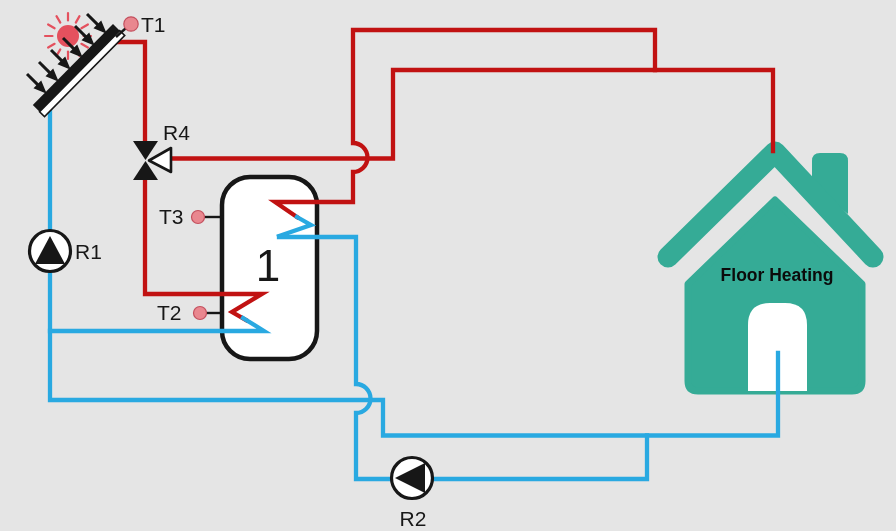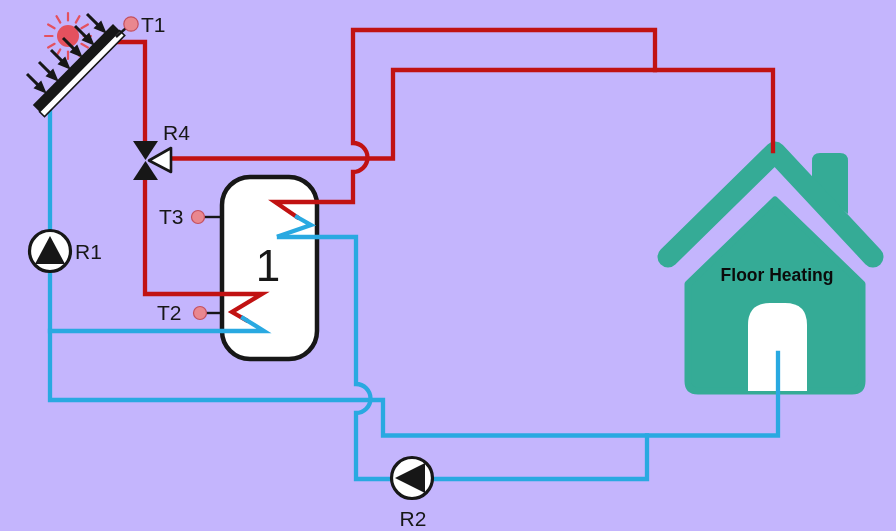--- a/index.html
+++ b/index.html
@@ -1,16 +1,16 @@
 <!DOCTYPE html>
 <html><head>
 <meta charset="utf-8">
 <style>
   html,body { margin:0; padding:0; background:#ffffff; }
-  .stage { position:relative; width:896px; height:531px; background:#c4b5fd; overflow:hidden;
+  .stage { position:relative; width:896px; height:531px; background:#e5e5e5; overflow:hidden;
            font-family:"Liberation Sans", sans-serif; }
   svg { position:absolute; left:0; top:0; display:block; }
   .pipe { fill:none; stroke-width:4.3; stroke-linecap:square; }
   .ink  { stroke:#171717; }
   .lbl  { fill:#171717; font-family:"Liberation Sans", sans-serif; font-size:21px; }
   .lbl-big { fill:#171717; font-family:"Liberation Sans", sans-serif; font-size:44px; }
   .lbl-house { fill:#0b0b0b; font-family:"Liberation Sans", sans-serif; font-size:17.5px; font-weight:bold; }
 </style>
 </head>
 <body>

